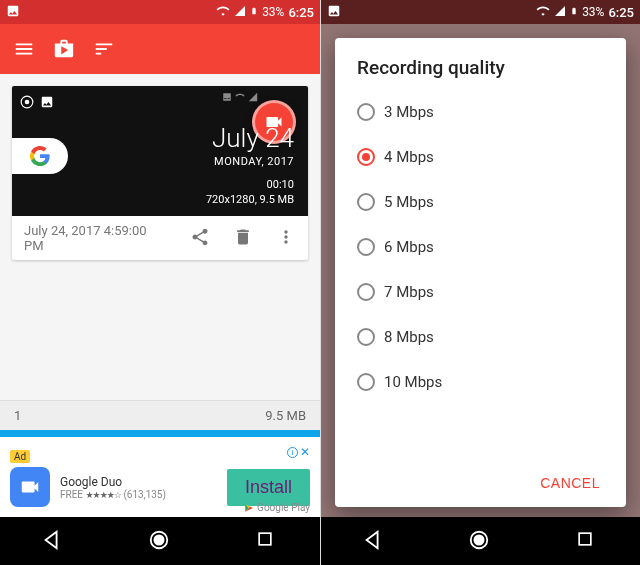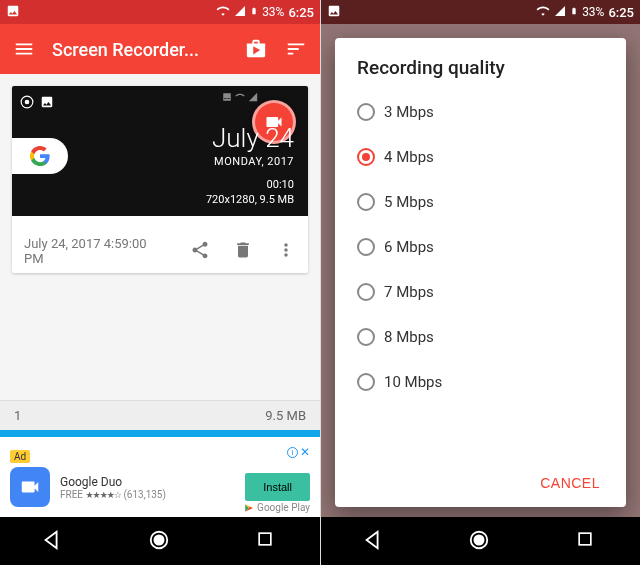--- a/index.html
+++ b/index.html
@@ -26,37 +26,37 @@
 .thumb { height: 130px; background: #111; position: relative; color: #fff; }
 .thumb-top-left { position: absolute; top: 8px; left: 8px; display: flex; gap: 6px; }
 .thumb-top-right { position: absolute; top: 6px; right: 50px; display: flex; gap: 3px; font-size: 11px; opacity: 0.8; }
 .fab { position: absolute; top: 14px; right: 12px; width: 44px; height: 44px; border-radius: 50%; background: #f44336; border: 3px solid rgba(255,255,255,0.5); display: flex; align-items: center; justify-content: center; box-shadow: 0 2px 6px rgba(0,0,0,0.4); }
 .google-chip { position: absolute; left: 0; top: 52px; width: 56px; height: 36px; background: #fff; border-radius: 0 18px 18px 0; display: flex; align-items: center; justify-content: center; }
 .thumb-text { position: absolute; right: 14px; bottom: 10px; text-align: right; }
 .thumb-text .d1 { font-size: 26px; font-weight: 300; }
 .thumb-text .d2 { font-size: 11px; letter-spacing: 0.5px; margin-top: 2px; }
 .thumb-text .d3 { font-size: 11px; margin-top: 10px; }
 .thumb-text .d4 { font-size: 11px; margin-top: 2px; }
-.card-footer { height: 44px; display: flex; align-items: center; padding: 0 12px; gap: 23px; color: #777; font-size: 13px; margin-top: 13px; }
+.card-footer { height: 44px; display: flex; align-items: center; padding: 0 12px; gap: 23px; color: #777; font-size: 13px; }
 .card-footer .ts { flex: 1; }
 .card-footer .ic { cursor: pointer; }
 
 
 .summary { position: absolute; bottom: 135px; left: 0; right: 0; height: 30px; background: #eee; display: flex; align-items: center; justify-content: space-between; padding: 0 14px; font-size: 13px; color: #666; border-top: 1px solid #ddd; }
 
 
 .ad { position: absolute; bottom: 48px; left: 0; right: 0; height: 87px; background: #fff; border-top: 7px solid #0ea5e9; padding: 8px 10px; }
 .ad-tag { display: inline-block; background: #ffcc33; color: #333; font-size: 10px; padding: 1px 4px; border-radius: 2px; margin-bottom: 4px; }
 .ad-row { display: flex; align-items: center; gap: 10px; }
 .ad-icon { width: 40px; height: 40px; border-radius: 8px; background: #4285f4; display: flex; align-items: center; justify-content: center; }
 .ad-body { flex: 1; font-size: 12px; }
 .ad-body .name { color: #333; }
 .ad-body .meta { color: #888; font-size: 10px; }
 .stars { color: #666; font-size: 9px; letter-spacing: -1px; }
-.install-btn { background: #3ac0a0; color: #000000; border: none; padding: 8px 18px; font-size: 11px; border-radius: 2px; cursor: pointer; }
+.install-btn { background: #3ac0a0; color: #701a75; border: none; padding: 8px 18px; font-size: 18px; border-radius: 2px; cursor: pointer; }
 .ad-info { position: absolute; top: 8px; right: 10px; color: #2196f3; font-size: 12px; display: flex; gap: 2px; align-items: center; }
 .gplay { position: absolute; bottom: 4px; right: 10px; font-size: 10px; color: #888; display: flex; align-items: center; gap: 3px; }
 
 
 .nav-bar { position: absolute; bottom: 0; left: 0; right: 0; height: 48px; background: #000; display: flex; align-items: center; justify-content: space-around; }
 .nav-btn { width: 24px; height: 24px; cursor: pointer; }
 
 
 .dim-bg { position: absolute; top: 24px; left: 0; right: 0; bottom: 48px; background: rgba(80,30,30,0.6); }
 .dialog { position: absolute; top: 38px; left: 14px; right: 14px; bottom: 58px; background: #fff; border-radius: 4px; box-shadow: 0 8px 24px rgba(0,0,0,0.4); display: flex; flex-direction: column; padding: 18px 0 8px; }
@@ -96,21 +96,20 @@
       <span class="clock">6:25</span>
     </div>
   </div>
 
   <div class="app-bar">
     <span class="icon-btn">
       <svg width="22" height="22" viewBox="0 0 24 24" fill="#fff">
           <path d="M3 18h18v-2H3v2zm0-5h18v-2H3v2zm0-7v2h18V6H3z"></path>
         </svg>
     </span>
-    <span class="title">Screen Recorder...</span>
     <span class="icon-btn">
       <svg width="22" height="22" viewBox="0 0 24 24" fill="#fff">
           <path d="M16 6V4c0-1.11-.89-2-2-2h-4c-1.11 0-2 .89-2 2v2H2v13c0 1.11.89 2 2 2h16c1.11 0 2-.89 2-2V6h-6zm-6-2h4v2h-4V4zM9 18V9l7.5 4L9 18z"></path>
         </svg>
     </span>
     <span class="icon-btn">
       <svg width="22" height="22" viewBox="0 0 24 24" fill="#fff">
           <path d="M3 18h6v-2H3v2zM3 6v2h18V6H3zm0 7h12v-2H3v2z"></path>
         </svg>
     </span>

